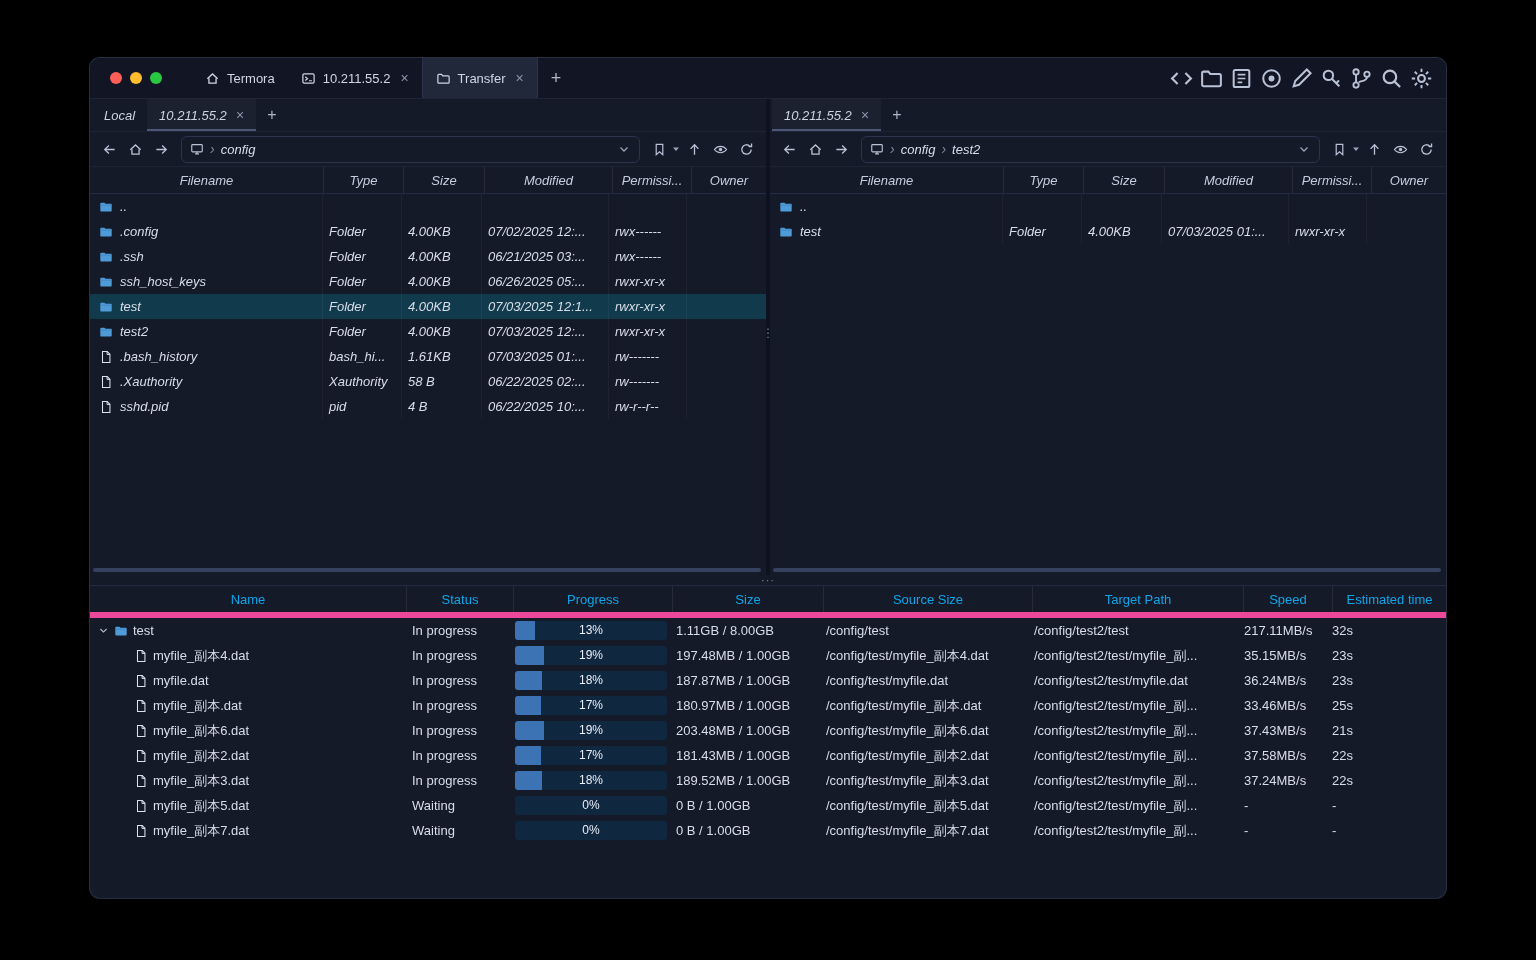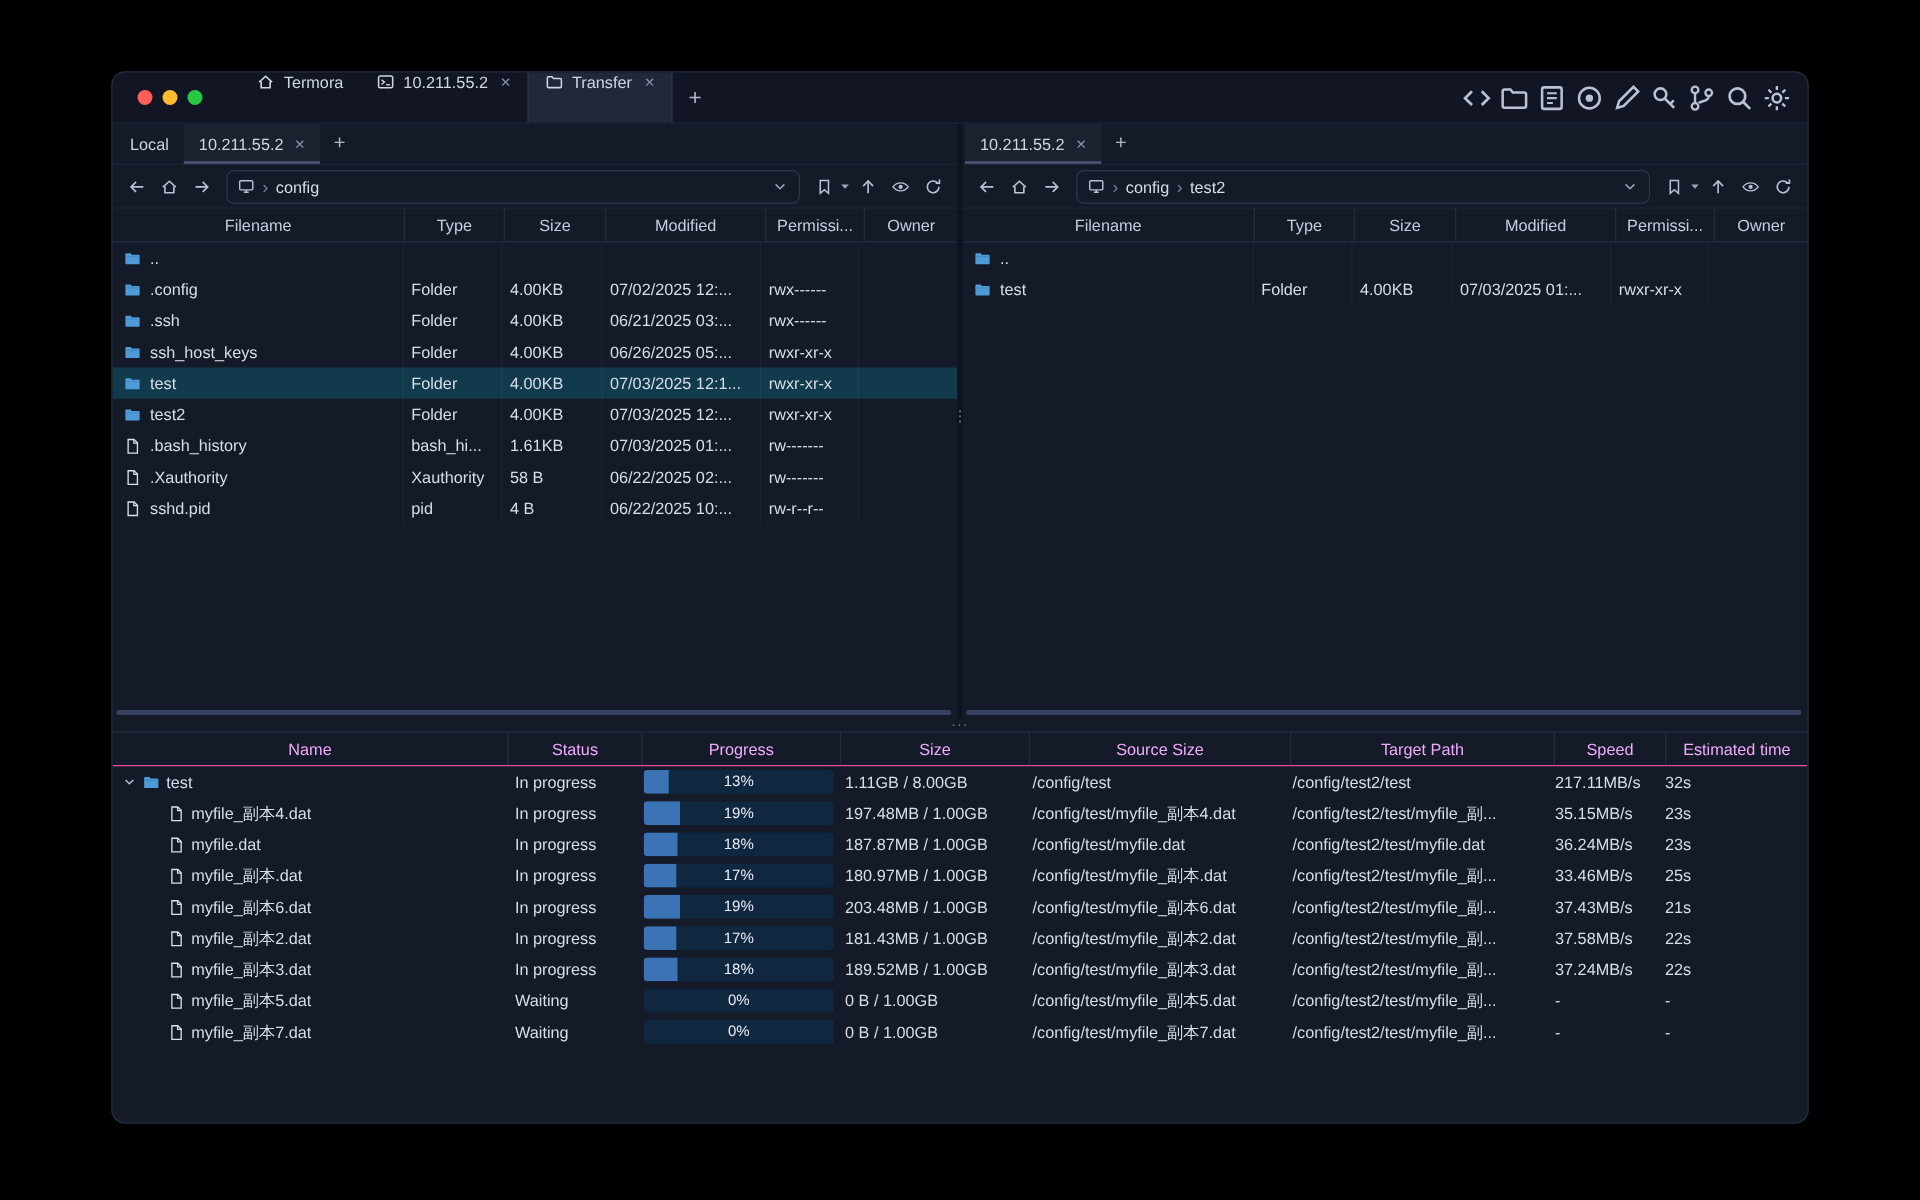--- a/index.html
+++ b/index.html
@@ -7,37 +7,37 @@
   .stage{position:relative;width:1536px;height:960px;background:#000;}
   .window{position:absolute;left:90px;top:58px;width:1356px;height:840px;background:#151a29;
           border-radius:10px;box-shadow:0 0 0 1px #272e42,0 24px 70px rgba(0,0,0,.65);
           overflow:hidden;color:#d8dee9;font-size:13px;}
   
   .titlebar{height:40px;display:flex;align-items:stretch;background:#121624;border-bottom:1px solid #1f2537;}
   .lights{display:flex;align-items:center;gap:8px;padding:0 16px 0 20px;}
   .light{width:12px;height:12px;border-radius:50%;border:none;padding:0;cursor:default;}
   .light.close{background:#ff5f57}.light.min{background:#febc2e}.light.zoom{background:#28c840}
   .tb-tabs{display:flex;align-items:stretch;margin-left:14px;}
-  .tb-tab{display:flex;gap:7px;padding:0 13px;color:#cfd6e4;}
+  .tb-tab{display:flex;align-items:center;gap:7px;padding:0 13px;color:#cfd6e4;}
   .tb-tab.active{background:#202839;border-left:1px solid #2b3350;border-right:1px solid #2b3350;}
   .tab-close{color:#8b94ab;font-size:14px;line-height:1;margin-left:3px;}
   .tb-plus{display:flex;align-items:center;padding:0 13px;color:#aeb6c8;font-size:18px;}
   .tb-tools{margin-left:auto;display:flex;align-items:center;gap:5px;padding-right:12px;}
   .tool{width:25px;height:25px;display:flex;align-items:center;justify-content:center;color:#b9c2d4;
         background:none;border:none;padding:0;}
   
   .svgi,.mon,.fglyph,.expander,.caret-mini,.crumb-caret{display:inline-flex;align-items:center;justify-content:center;}
   .svgi{width:15px;height:15px}.mon{width:14px;height:14px;color:#b9c2d4}
   .fglyph{width:14px;height:14px;flex:none}.expander{width:11px;height:11px;color:#b9c2d4;flex:none}
   .caret-mini{width:8px;height:8px;color:#9aa3ba}.crumb-caret{width:14px;height:14px;color:#9aa3ba;margin-left:auto}
   .svgi svg,.mon svg,.fglyph svg,.expander svg,.caret-mini svg,.crumb-caret svg{width:100%;height:100%;display:block}
   
   .main{display:flex;flex-direction:column;height:799px;}
   .panels{display:flex;height:476px;}
-  .fpanel{width:676px;display:flex;flex-direction:column;position:relative;}
+  .fpanel{width:676px;display:flex;flex-direction:column;position:relative;font-style:italic;}
   .vsplit{width:4px;background:#0d1120;position:relative;}
   .vgrip{position:absolute;top:228px;left:50%;transform:translateX(-50%);color:#7a849e;font-size:12px;line-height:1;}
   .hsplit{height:10px;position:relative;}
   .hgrip{position:absolute;left:50%;top:0;transform:translateX(-50%);color:#7a849e;font-size:11px;letter-spacing:1px;line-height:10px;}
   
   .ptabs{height:32px;display:flex;align-items:stretch;border-bottom:1px solid #1e2436;padding:0 2px;flex:none;}
   .ptab{display:flex;align-items:center;gap:6px;padding:0 12px;color:#cdd4e2;position:relative;}
   .ptab.active{background:rgba(255,255,255,.03);}
   .ptab.active::after{content:"";position:absolute;left:0;right:0;bottom:0;height:2px;background:#4d5878;}
   .p-plus{display:flex;align-items:center;padding:0 11px;color:#aeb6c8;font-size:16px;}
@@ -58,21 +58,21 @@
   .frows{flex:1;overflow:hidden;}
   .frow{height:25px;display:flex;align-items:center;}
   .frow.selected{background:#113b4c;}
   .fcell{height:25px;line-height:25px;padding:0 6px;white-space:nowrap;overflow:hidden;
          border-right:1px solid rgba(255,255,255,.04);box-sizing:border-box;}
   .fcell:last-child{border-right:none;}
   .namec{display:flex;align-items:center;gap:7px;padding-left:9px;}
   .hscroll{position:absolute;left:3px;right:5px;bottom:3px;height:4px;border-radius:2px;background:#35415f;}
   
   .transfer{flex:1;border-top:1px solid #232a40;display:flex;flex-direction:column;overflow:hidden;}
-  .thead{height:26px;display:flex;border-bottom:1px solid #ec4899;color:#f0abfc;flex:none;justify-content:space-between;}
+  .thead{height:26px;display:flex;border-bottom:6px solid #ec4899;color:#0ea5e9;flex:none;justify-content:space-between;}
   .tc-name{width:316px}.tc-status{width:106px}.tc-prog{width:158px}.tc-size{width:150px}
   .tc-src{width:208px}.tc-tgt{width:210px}.tc-speed{width:88px}.tc-eta{flex:1}
   .trow{height:25px;display:flex;align-items:center;}
   .tcell{height:25px;line-height:25px;padding:0 6px;white-space:nowrap;overflow:hidden;box-sizing:border-box;}
   .tcenter{text-align:left;}
   .tname{display:flex;align-items:center;gap:5px;padding-left:8px;}
   .indent1{padding-left:44px;}
   .progcell{display:flex;align-items:center;padding:0 3px;}
   .pbar{position:relative;flex:1;height:19px;background:#102740;border-radius:3px;overflow:hidden;}
   .pfill{position:absolute;left:0;top:0;bottom:0;background:#3c73b4;}

